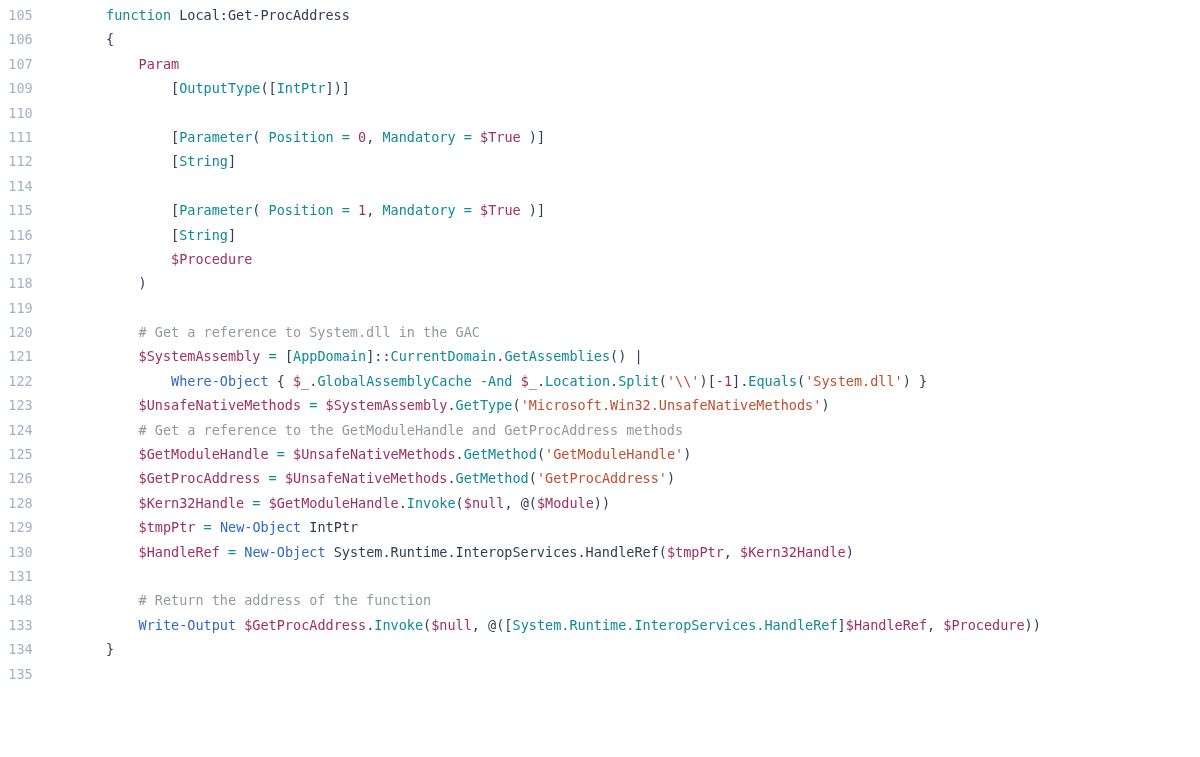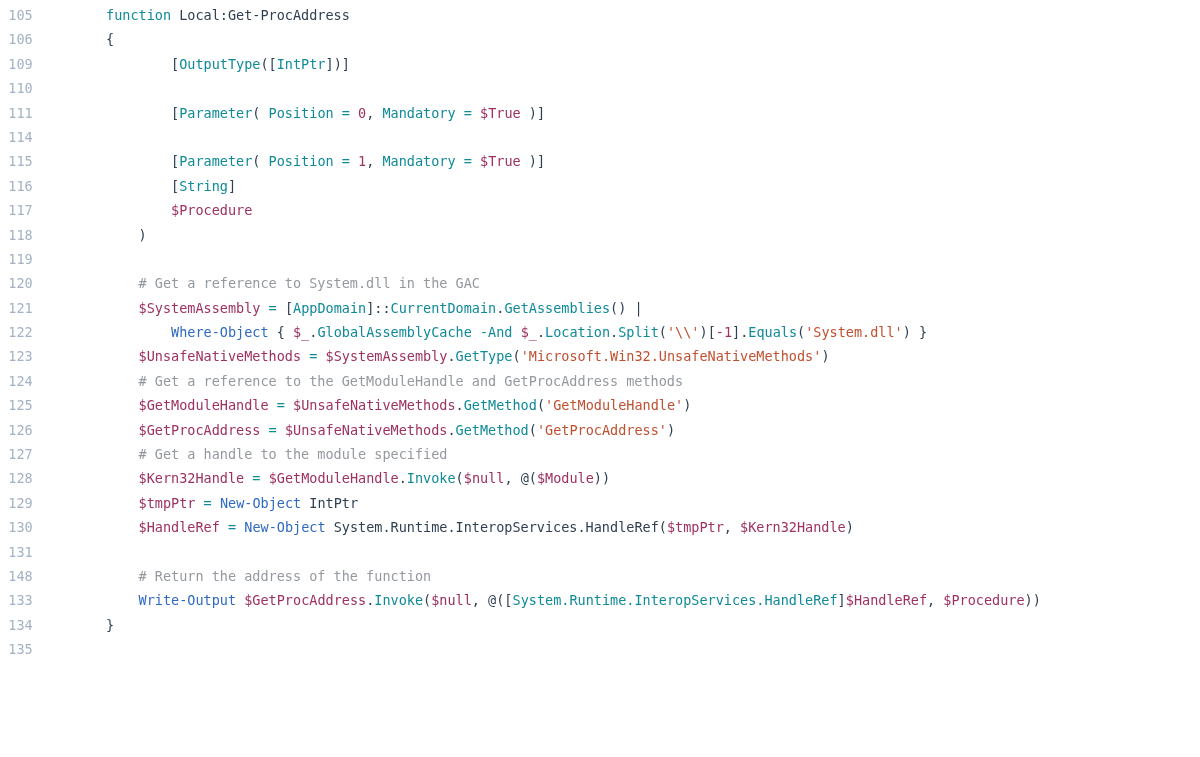--- a/index.html
+++ b/index.html
@@ -37,37 +37,38 @@
   .tok-s { color: var(--string, #c05030); }
   .tok-c { color: var(--comment, #94999f); }
   .tok-b { color: var(--cmdlet, #2e6ac2); text-align: right; }
 </style>
 </head>
 <body>
 
 <div class="code-viewer">
     <div class="code-line"><span class="gutter">105</span><span class="line-content"><span class="tok-w">        </span><span class="tok-k">function</span><span class="tok-p"> Local:Get-ProcAddress</span></span></div>
     <div class="code-line"><span class="gutter">106</span><span class="line-content"><span class="tok-w">        </span><span class="tok-p">{</span></span></div>
+    <div class="code-line"><span class="gutter">107</span><span class="line-content"><span class="tok-w">            </span><span class="tok-v">Param</span></span></div>
     <div class="code-line"><span class="gutter">109</span><span class="line-content"><span class="tok-w">                </span><span class="tok-p">[</span><span class="tok-k">OutputType</span><span class="tok-p">([</span><span class="tok-k">IntPtr</span><span class="tok-p">])]</span></span></div>
     <div class="code-line"><span class="gutter">110</span><span class="line-content"></span></div>
     <div class="code-line"><span class="gutter">111</span><span class="line-content"><span class="tok-w">                </span><span class="tok-p">[</span><span class="tok-k">Parameter</span><span class="tok-p">( </span><span class="tok-k">Position</span><span class="tok-p"> </span><span class="tok-k">=</span><span class="tok-p"> </span><span class="tok-n">0</span><span class="tok-p">, </span><span class="tok-k">Mandatory</span><span class="tok-p"> </span><span class="tok-k">=</span><span class="tok-p"> </span><span class="tok-v">$True</span><span class="tok-p"> )]</span></span></div>
+    <div class="code-line"><span class="gutter">112</span><span class="line-content"><span class="tok-w">                </span><span class="tok-p">[</span><span class="tok-k">String</span><span class="tok-p">]</span></span></div>
     <div class="code-line"><span class="gutter">114</span><span class="line-content"></span></div>
     <div class="code-line"><span class="gutter">115</span><span class="line-content"><span class="tok-w">                </span><span class="tok-p">[</span><span class="tok-k">Parameter</span><span class="tok-p">( </span><span class="tok-k">Position</span><span class="tok-p"> </span><span class="tok-k">=</span><span class="tok-p"> </span><span class="tok-n">1</span><span class="tok-p">, </span><span class="tok-k">Mandatory</span><span class="tok-p"> </span><span class="tok-k">=</span><span class="tok-p"> </span><span class="tok-v">$True</span><span class="tok-p"> )]</span></span></div>
     <div class="code-line"><span class="gutter">116</span><span class="line-content"><span class="tok-w">                </span><span class="tok-p">[</span><span class="tok-k">String</span><span class="tok-p">]</span></span></div>
     <div class="code-line"><span class="gutter">117</span><span class="line-content"><span class="tok-w">                </span><span class="tok-v">$Procedure</span></span></div>
     <div class="code-line"><span class="gutter">118</span><span class="line-content"><span class="tok-w">            </span><span class="tok-p">)</span></span></div>
     <div class="code-line"><span class="gutter">119</span><span class="line-content"></span></div>
     <div class="code-line"><span class="gutter">120</span><span class="line-content"><span class="tok-w">            </span><span class="tok-c"># Get a reference to System.dll in the GAC</span></span></div>
     <div class="code-line"><span class="gutter">121</span><span class="line-content"><span class="tok-w">            </span><span class="tok-v">$SystemAssembly</span><span class="tok-p"> </span><span class="tok-k">=</span><span class="tok-p"> [</span><span class="tok-k">AppDomain</span><span class="tok-p">]::</span><span class="tok-k">CurrentDomain</span><span class="tok-p">.</span><span class="tok-k">GetAssemblies</span><span class="tok-p">() |</span></span></div>
     <div class="code-line"><span class="gutter">122</span><span class="line-content"><span class="tok-w">                </span><span class="tok-b">Where-Object</span><span class="tok-p"> { </span><span class="tok-v">$_</span><span class="tok-p">.</span><span class="tok-k">GlobalAssemblyCache</span><span class="tok-p"> </span><span class="tok-k">-And</span><span class="tok-p"> </span><span class="tok-v">$_</span><span class="tok-p">.</span><span class="tok-k">Location</span><span class="tok-p">.</span><span class="tok-k">Split</span><span class="tok-p">(</span><span class="tok-s">'\\'</span><span class="tok-p">)[</span><span class="tok-n">-1</span><span class="tok-p">].</span><span class="tok-k">Equals</span><span class="tok-p">(</span><span class="tok-s">'System.dll'</span><span class="tok-p">) }</span></span></div>
     <div class="code-line"><span class="gutter">123</span><span class="line-content"><span class="tok-w">            </span><span class="tok-v">$UnsafeNativeMethods</span><span class="tok-p"> </span><span class="tok-k">=</span><span class="tok-p"> </span><span class="tok-v">$SystemAssembly</span><span class="tok-p">.</span><span class="tok-k">GetType</span><span class="tok-p">(</span><span class="tok-s">'Microsoft.Win32.UnsafeNativeMethods'</span><span class="tok-p">)</span></span></div>
     <div class="code-line"><span class="gutter">124</span><span class="line-content"><span class="tok-w">            </span><span class="tok-c"># Get a reference to the GetModuleHandle and GetProcAddress methods</span></span></div>
     <div class="code-line"><span class="gutter">125</span><span class="line-content"><span class="tok-w">            </span><span class="tok-v">$GetModuleHandle</span><span class="tok-p"> </span><span class="tok-k">=</span><span class="tok-p"> </span><span class="tok-v">$UnsafeNativeMethods</span><span class="tok-p">.</span><span class="tok-k">GetMethod</span><span class="tok-p">(</span><span class="tok-s">'GetModuleHandle'</span><span class="tok-p">)</span></span></div>
     <div class="code-line"><span class="gutter">126</span><span class="line-content"><span class="tok-w">            </span><span class="tok-v">$GetProcAddress</span><span class="tok-p"> </span><span class="tok-k">=</span><span class="tok-p"> </span><span class="tok-v">$UnsafeNativeMethods</span><span class="tok-p">.</span><span class="tok-k">GetMethod</span><span class="tok-p">(</span><span class="tok-s">'GetProcAddress'</span><span class="tok-p">)</span></span></div>
-    <div class="code-line"><span class="gutter">127</span><span class="line-content"><span class="tok-w">            </span><span class="tok-c"># Get a handle to the module specified</span></span></div>
     <div class="code-line"><span class="gutter">128</span><span class="line-content"><span class="tok-w">            </span><span class="tok-v">$Kern32Handle</span><span class="tok-p"> </span><span class="tok-k">=</span><span class="tok-p"> </span><span class="tok-v">$GetModuleHandle</span><span class="tok-p">.</span><span class="tok-k">Invoke</span><span class="tok-p">(</span><span class="tok-v">$null</span><span class="tok-p">, @(</span><span class="tok-v">$Module</span><span class="tok-p">))</span></span></div>
     <div class="code-line"><span class="gutter">129</span><span class="line-content"><span class="tok-w">            </span><span class="tok-v">$tmpPtr</span><span class="tok-p"> </span><span class="tok-k">=</span><span class="tok-p"> </span><span class="tok-b">New-Object</span><span class="tok-p"> IntPtr</span></span></div>
     <div class="code-line"><span class="gutter">130</span><span class="line-content"><span class="tok-w">            </span><span class="tok-v">$HandleRef</span><span class="tok-p"> </span><span class="tok-k">=</span><span class="tok-p"> </span><span class="tok-b">New-Object</span><span class="tok-p"> System.Runtime.InteropServices.HandleRef(</span><span class="tok-v">$tmpPtr</span><span class="tok-p">, </span><span class="tok-v">$Kern32Handle</span><span class="tok-p">)</span></span></div>
     <div class="code-line"><span class="gutter">131</span><span class="line-content"></span></div>
     <div class="code-line"><span class="gutter">148</span><span class="line-content"><span class="tok-w">            </span><span class="tok-c"># Return the address of the function</span></span></div>
     <div class="code-line"><span class="gutter">133</span><span class="line-content"><span class="tok-w">            </span><span class="tok-b">Write-Output</span><span class="tok-p"> </span><span class="tok-v">$GetProcAddress</span><span class="tok-p">.</span><span class="tok-k">Invoke</span><span class="tok-p">(</span><span class="tok-v">$null</span><span class="tok-p">, @([</span><span class="tok-k">System.Runtime.InteropServices.HandleRef</span><span class="tok-p">]</span><span class="tok-v">$HandleRef</span><span class="tok-p">, </span><span class="tok-v">$Procedure</span><span class="tok-p">))</span></span></div>
     <div class="code-line"><span class="gutter">134</span><span class="line-content"><span class="tok-w">        </span><span class="tok-p">}</span></span></div>
     <div class="code-line"><span class="gutter">135</span><span class="line-content"></span></div>
   </div>
 

